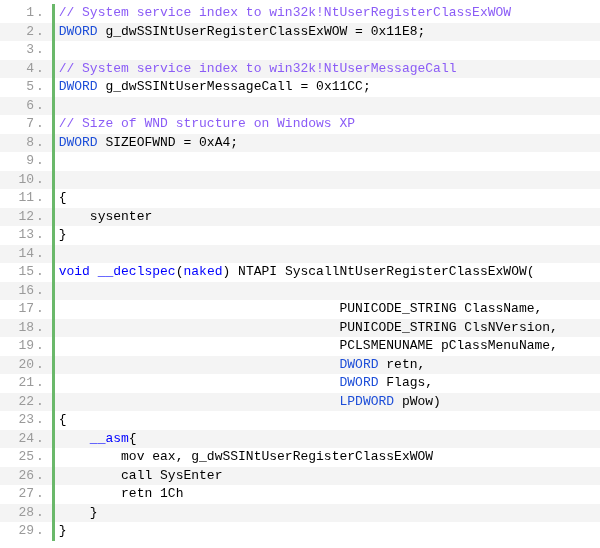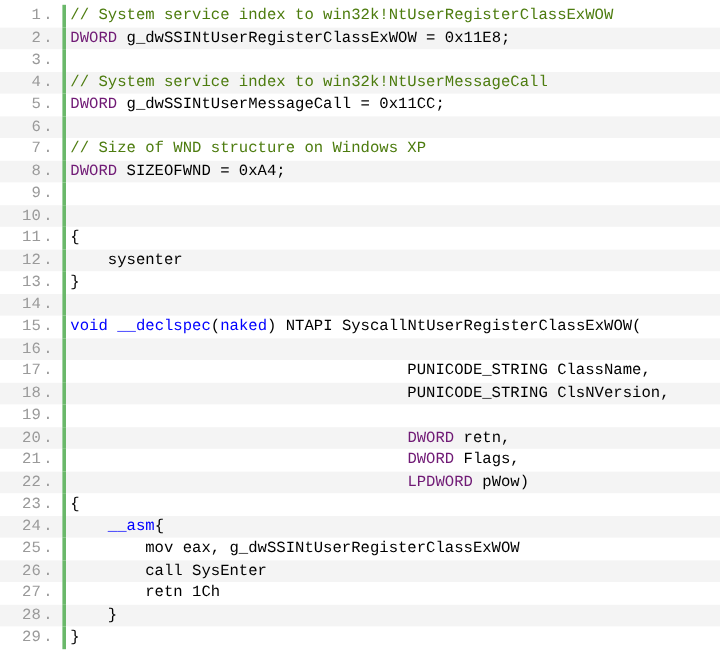--- a/index.html
+++ b/index.html
@@ -41,23 +41,23 @@
   .bar {
     width: 3px;
     flex: none;
     align-self: stretch;
     background: #6ab86a;
     margin-right: 4px;
   }
   .content {
     white-space: pre;
   }
-  .tok-comment { color: #4d7c0f; }
+  .tok-comment { color: #8b5cf6; }
   .tok-keyword { color: #0000ff; }
-  .tok-type    { color: #701a75; }
+  .tok-type    { color: #1d4ed8; }
   .tok-plain   { color: #000000; text-align: center; }
 </style>
 </head>
 <body>
 
 <div class="code-block" id="code-root">
     <div class="line"><span class="gutter">1</span><span class="dot">.</span><span> </span><span class="bar"></span><span class="content"><span class="tok-comment">// System service index to win32k!NtUserRegisterClassExWOW</span></span></div>
     <div class="line alt"><span class="gutter">2</span><span class="dot">.</span><span> </span><span class="bar"></span><span class="content"><span class="tok-type">DWORD</span><span class="tok-plain"> g_dwSSINtUserRegisterClassExWOW = 0x11E8;</span></span></div>
     <div class="line"><span class="gutter">3</span><span class="dot">.</span><span> </span><span class="bar"></span><span class="content"><span class="tok-plain"></span></span></div>
     <div class="line alt"><span class="gutter">4</span><span class="dot">.</span><span> </span><span class="bar"></span><span class="content"><span class="tok-comment">// System service index to win32k!NtUserMessageCall</span></span></div>
@@ -68,21 +68,21 @@
     <div class="line"><span class="gutter">9</span><span class="dot">.</span><span> </span><span class="bar"></span><span class="content"><span class="tok-plain"></span></span></div>
     <div class="line alt"><span class="gutter">10</span><span class="dot">.</span><span> </span><span class="bar"></span></div>
     <div class="line"><span class="gutter">11</span><span class="dot">.</span><span> </span><span class="bar"></span><span class="content"><span class="tok-plain">{</span></span></div>
     <div class="line alt"><span class="gutter">12</span><span class="dot">.</span><span> </span><span class="bar"></span><span class="content"><span class="tok-plain">    sysenter</span></span></div>
     <div class="line"><span class="gutter">13</span><span class="dot">.</span><span> </span><span class="bar"></span><span class="content"><span class="tok-plain">}</span></span></div>
     <div class="line alt"><span class="gutter">14</span><span class="dot">.</span><span> </span><span class="bar"></span><span class="content"><span class="tok-plain"></span></span></div>
     <div class="line"><span class="gutter">15</span><span class="dot">.</span><span> </span><span class="bar"></span><span class="content"><span class="tok-keyword">void</span><span class="tok-plain"> </span><span class="tok-keyword">__declspec</span><span class="tok-plain">(</span><span class="tok-keyword">naked</span><span class="tok-plain">) NTAPI SyscallNtUserRegisterClassExWOW(</span></span></div>
     <div class="line alt"><span class="gutter">16</span><span class="dot">.</span><span> </span><span class="bar"></span></div>
     <div class="line"><span class="gutter">17</span><span class="dot">.</span><span> </span><span class="bar"></span><span class="content"><span class="tok-plain">                                    PUNICODE_STRING ClassName,</span></span></div>
     <div class="line alt"><span class="gutter">18</span><span class="dot">.</span><span> </span><span class="bar"></span><span class="content"><span class="tok-plain">                                    PUNICODE_STRING ClsNVersion,</span></span></div>
-    <div class="line"><span class="gutter">19</span><span class="dot">.</span><span> </span><span class="bar"></span></div>
+    <div class="line"><span class="gutter">19</span><span class="dot">.</span><span> </span><span class="bar"></span><span class="content"><span class="tok-plain">                                    PCLSMENUNAME pClassMenuName,</span></span></div>
     <div class="line alt"><span class="gutter">20</span><span class="dot">.</span><span> </span><span class="bar"></span><span class="content"><span class="tok-plain">                                    </span><span class="tok-type">DWORD</span><span class="tok-plain"> retn,</span></span></div>
     <div class="line"><span class="gutter">21</span><span class="dot">.</span><span> </span><span class="bar"></span><span class="content"><span class="tok-plain">                                    </span><span class="tok-type">DWORD</span><span class="tok-plain"> Flags,</span></span></div>
     <div class="line alt"><span class="gutter">22</span><span class="dot">.</span><span> </span><span class="bar"></span><span class="content"><span class="tok-plain">                                    </span><span class="tok-type">LPDWORD</span><span class="tok-plain"> pWow)</span></span></div>
     <div class="line"><span class="gutter">23</span><span class="dot">.</span><span> </span><span class="bar"></span><span class="content"><span class="tok-plain">{</span></span></div>
     <div class="line alt"><span class="gutter">24</span><span class="dot">.</span><span> </span><span class="bar"></span><span class="content"><span class="tok-plain">    </span><span class="tok-keyword">__asm</span><span class="tok-plain">{</span></span></div>
     <div class="line"><span class="gutter">25</span><span class="dot">.</span><span> </span><span class="bar"></span><span class="content"><span class="tok-plain">        mov eax, g_dwSSINtUserRegisterClassExWOW</span></span></div>
     <div class="line alt"><span class="gutter">26</span><span class="dot">.</span><span> </span><span class="bar"></span><span class="content"><span class="tok-plain">        call SysEnter</span></span></div>
     <div class="line"><span class="gutter">27</span><span class="dot">.</span><span> </span><span class="bar"></span><span class="content"><span class="tok-plain">        retn 1Ch</span></span></div>
     <div class="line alt"><span class="gutter">28</span><span class="dot">.</span><span> </span><span class="bar"></span><span class="content"><span class="tok-plain">    }</span></span></div>
     <div class="line"><span class="gutter">29</span><span class="dot">.</span><span> </span><span class="bar"></span><span class="content"><span class="tok-plain">}</span></span></div>

